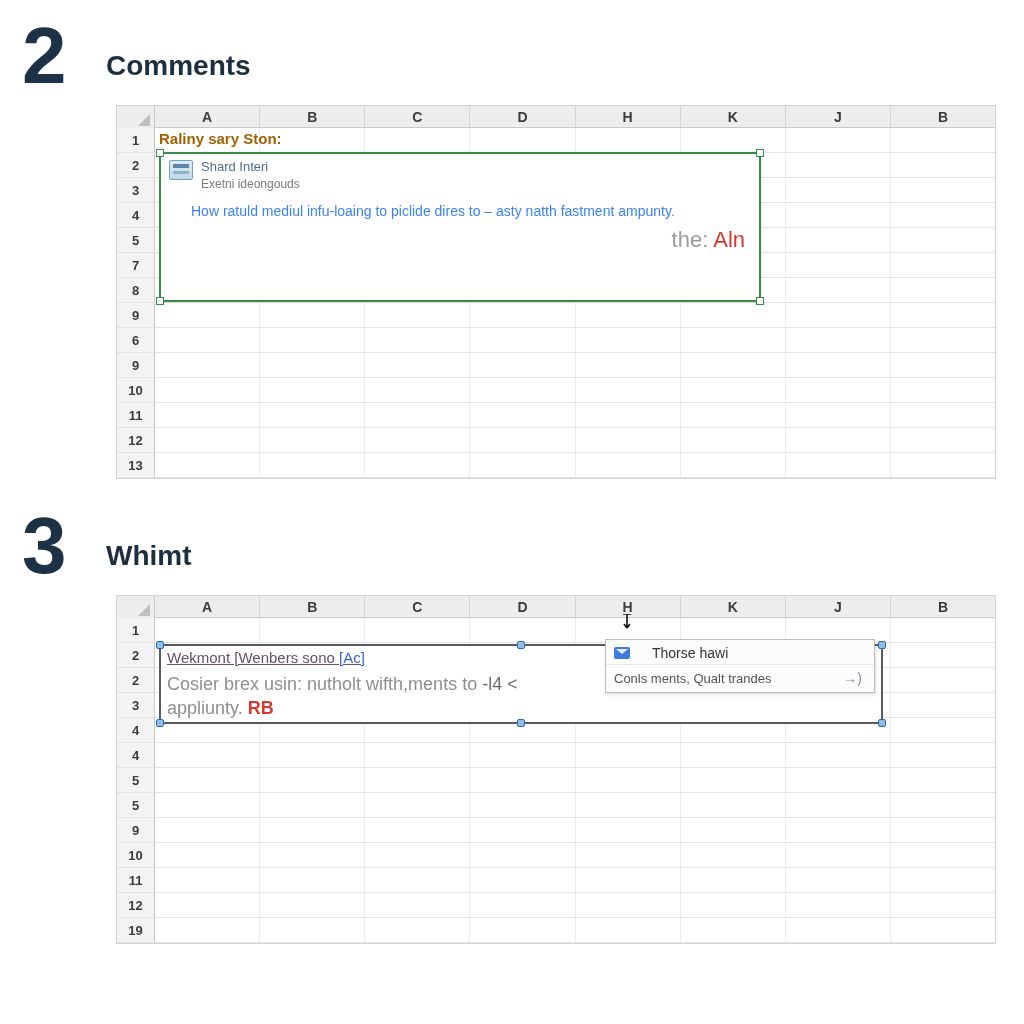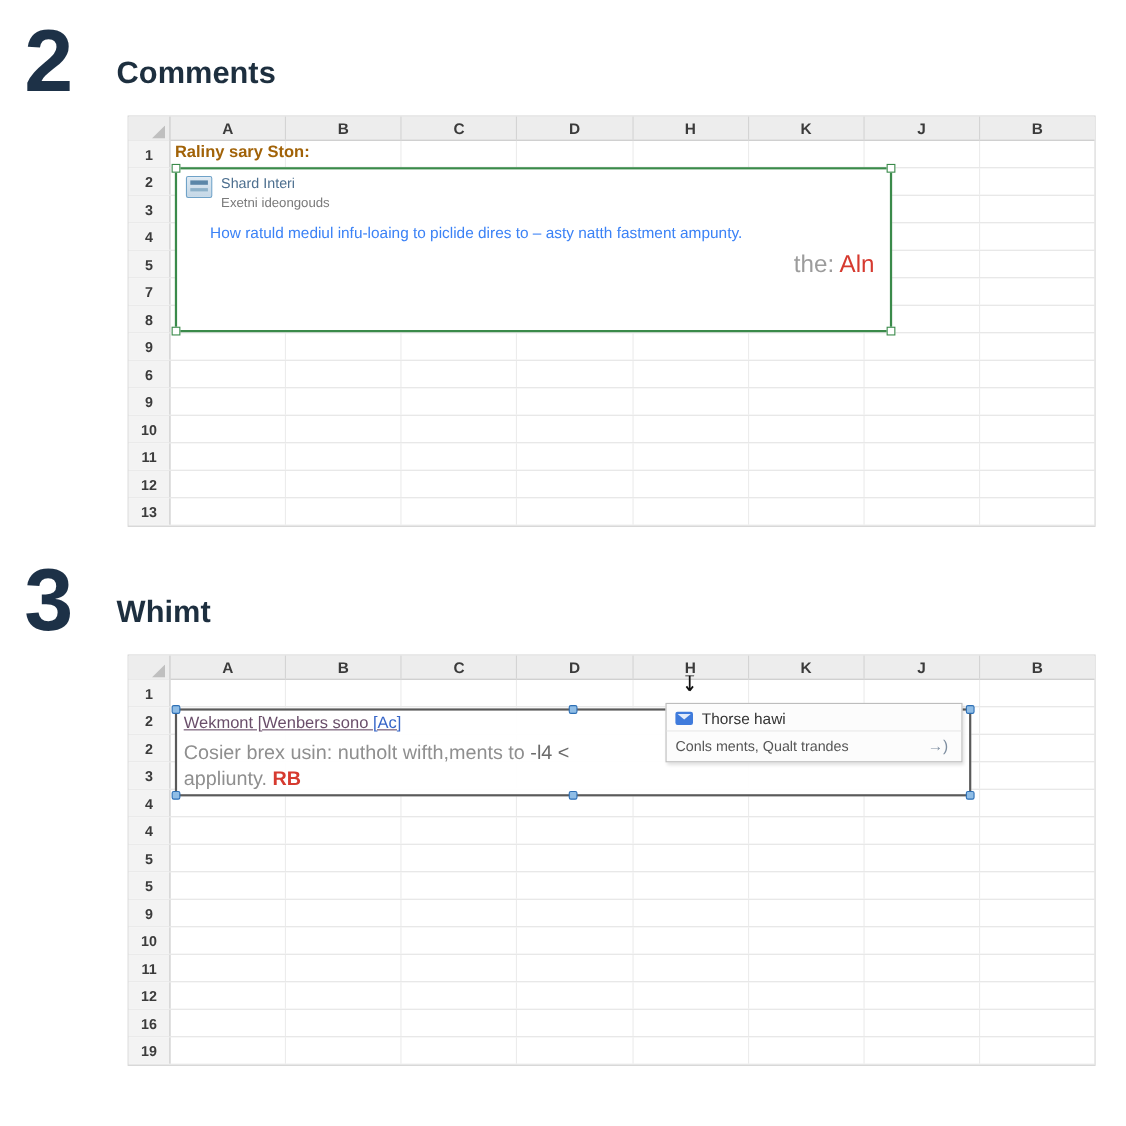--- a/index.html
+++ b/index.html
@@ -89,21 +89,21 @@
   }
   .cell:last-child { border-right: none; }
 
   
   .comment-box {
     position: absolute;
     border: 2px solid #3a8a4a;
     background: #fff;
     left: 42px;
     top: 24px;
-    width: 652px;
+    width: 602px;
     height: 150px;
     box-shadow: 0 0 0 1px rgba(0,0,0,0.03);
   }
   .comment-handle {
     position:absolute; width: 8px; height: 8px;
     background:#fff; border:1px solid #3a8a4a;
   }
   .h-tl{top:-5px;left:-5px;} .h-tr{top:-5px;right:-5px;}
   .h-bl{bottom:-5px;left:-5px;} .h-br{bottom:-5px;right:-5px;}
 
@@ -184,21 +184,21 @@
     position:absolute;
     left: 488px;
     top: 21px;
     width: 270px;
     border: 1px solid #bdbdbd;
     background:#fcfcfc;
     box-shadow: 1px 2px 3px rgba(0,0,0,0.12);
     z-index: 5;
   }
   .tooltip-row1 {
-    display:flex; align-items:center; gap:8px;
+    display:flex; align-items:center; gap:22px;
     padding: 5px 8px 3px 8px;
     border-bottom: 1px solid #e8e8e8;
     font-size: 14px; color:#333;
   }
   .mail-icon {
     width:16px; height:12px;
     background:#3f7bdc;
     border-radius:2px;
     position:relative;
   }
@@ -629,33 +629,20 @@
             <div class="cell"></div>
             <div class="cell"></div>
             <div class="cell"></div>
             <div class="cell"></div>
             <div class="cell"></div>
             <div class="cell"></div>
             <div class="cell"></div>
           </div>
         </div>
         <div class="row">
-          <div class="row-head">16</div>
-          <div class="cells">
-            <div class="cell"></div>
-            <div class="cell"></div>
-            <div class="cell"></div>
-            <div class="cell"></div>
-            <div class="cell"></div>
-            <div class="cell"></div>
-            <div class="cell"></div>
-            <div class="cell"></div>
-          </div>
-        </div>
-        <div class="row">
           <div class="row-head">19</div>
           <div class="cells">
             <div class="cell"></div>
             <div class="cell"></div>
             <div class="cell"></div>
             <div class="cell"></div>
             <div class="cell"></div>
             <div class="cell"></div>
             <div class="cell"></div>
             <div class="cell"></div>

